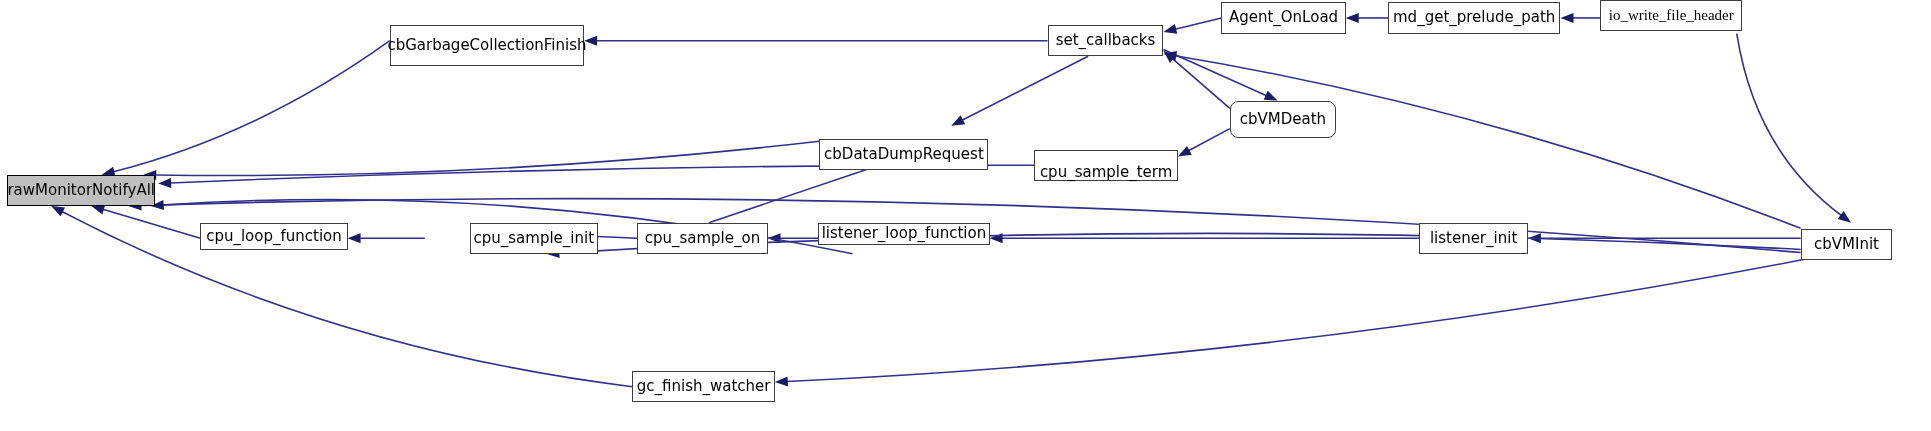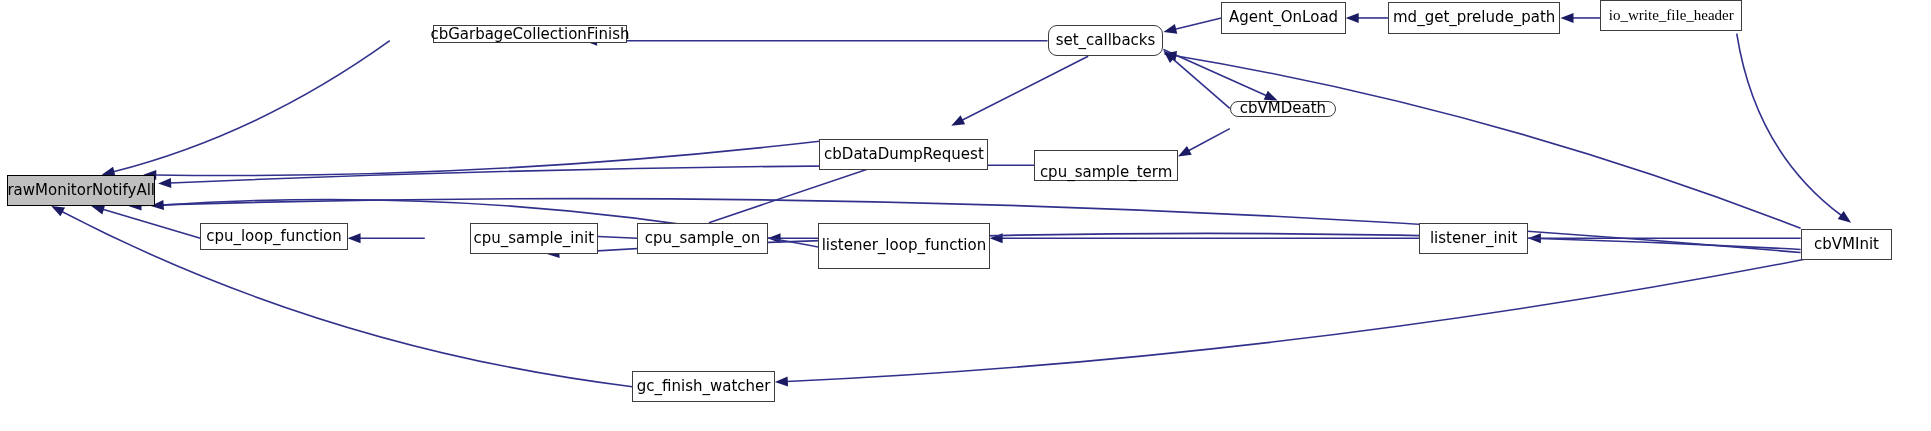--- a/index.html
+++ b/index.html
@@ -109,54 +109,54 @@
       <polygon points="51.219775,205.92222222222222 65.05902859342055,207.49545455630278 60.437982804237556,216.36370894001743" class="edge-head"></polygon>
       <path d="M 1736.75346875 33.52222222222222 Q 1755.4189720905097 151.3829090608839 1841.4825241737562 215.51323120179492" class="edge-path"></path>
       <polygon points="1851.1048749999998,222.68333333333334 1837.693119050095,218.92503553510147 1843.6682041597105,210.90640984656528" class="edge-head"></polygon>
       <path d="M 852.5364999999999 253.8111111111111 Q 504.8749403622111 181.97801119445975 162.6510176204232 205.11285185429105" class="edge-path"></path>
       <polygon points="150.67834374999998,205.92222222222222 163.31150278965382,200.05679021095378 163.9859780962631,210.03401843630647" class="edge-head"></polygon>
     </svg>
   <div id="node-layer">
       <div class="node-box focus" style="left: 7px; top: 174.794px; width: 148.446px; height: 31.1278px;">
         <span class="node-label">rawMonitorNotifyAll</span>
       </div>
-      <div class="node-box" style="left: 389.821px; top: 25.1417px; width: 194.307px; height: 18px; margin-left: 43px;">
+      <div class="node-box" style="left: 389.821px; top: 25.1417px; width: 194.307px; height: 41px;">
         <span class="node-label">cbGarbageCollectionFinish</span>
       </div>
-      <div class="node-box" style="left: 1047.57px; top: 25.1417px; width: 115.86px; height: 31.1278px; border-radius: 9px;">
+      <div class="node-box" style="left: 1047.57px; top: 25.1417px; width: 115.86px; height: 31.1278px;">
         <span class="node-label">set_callbacks</span>
       </div>
       <div class="node-box" style="left: 1221.36px; top: 2.39444px; width: 124.308px; height: 31.1278px;">
         <span class="node-label">Agent_OnLoad</span>
       </div>
       <div class="node-box" style="left: 1387.91px; top: 2.39444px; width: 172.583px; height: 31.1278px;">
         <span class="node-label">md_get_prelude_path</span>
       </div>
       <div class="node-box" style="left: 1600.32px; top: 0; width: 142px; height: 31.1278px; font-family: Liberation Serif, serif;">
         <span class="node-label">io_write_file_header</span>
       </div>
       <div class="node-box" style="left: 819.468px; top: 139px; width: 168.962px; height: 31.1278px;">
         <span class="node-label">cbDataDumpRequest</span>
       </div>
-      <div class="node-box" style="left: 1229.81px; top: 100.567px; width: 106.205px; height: 16px; border-radius: 8px;">
+      <div class="node-box" style="left: 1229.81px; top: 100.567px; width: 106.205px; height: 37px; border-radius: 8px;">
         <span class="node-label">cbVMDeath</span>
       </div>
       <div class="node-box" style="left: 1034.29px; top: 149.653px; width: 143.618px; height: 31.1278px; align-items: flex-end;">
         <span class="node-label">cpu_sample_term</span>
       </div>
       <div class="node-box" style="left: 200.341px; top: 222.683px; width: 147.239px; height: 27px;">
         <span class="node-label">cpu_loop_function</span>
       </div>
       <div class="node-box" style="left: 424.82px; top: 222.683px; width: 127.929px; height: 31.1278px; margin-left: 45px;">
         <span class="node-label">cpu_sample_init</span>
       </div>
       <div class="node-box" style="left: 637.23px; top: 222.683px; width: 130.343px; height: 31.1278px;">
         <span class="node-label">cpu_sample_on</span>
       </div>
-      <div class="node-box" style="left: 818.261px; top: 222.683px; width: 171.376px; height: 46px;">
+      <div class="node-box" style="left: 818.261px; top: 222.683px; width: 171.376px; height: 22px;">
         <span class="node-label">listener_loop_function</span>
       </div>
       <div class="node-box" style="left: 1419.28px; top: 222.683px; width: 108.619px; height: 31.1278px;">
         <span class="node-label">listener_init</span>
       </div>
       <div class="node-box" style="left: 1800.66px; top: 229px; width: 91.7225px; height: 31.1278px;">
         <span class="node-label">cbVMInit</span>
       </div>
       <div class="node-box" style="left: 632.402px; top: 371.139px; width: 142.411px; height: 31.1278px;">
         <span class="node-label">gc_finish_watcher</span>

